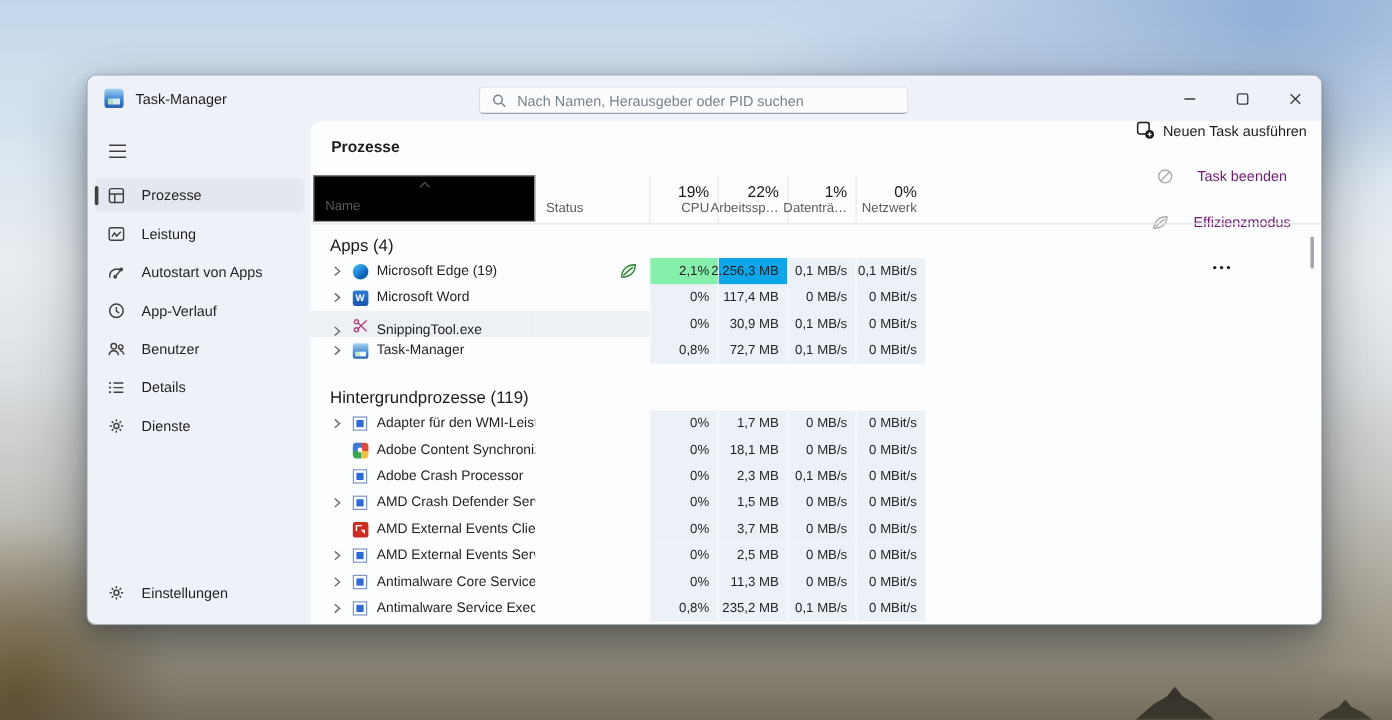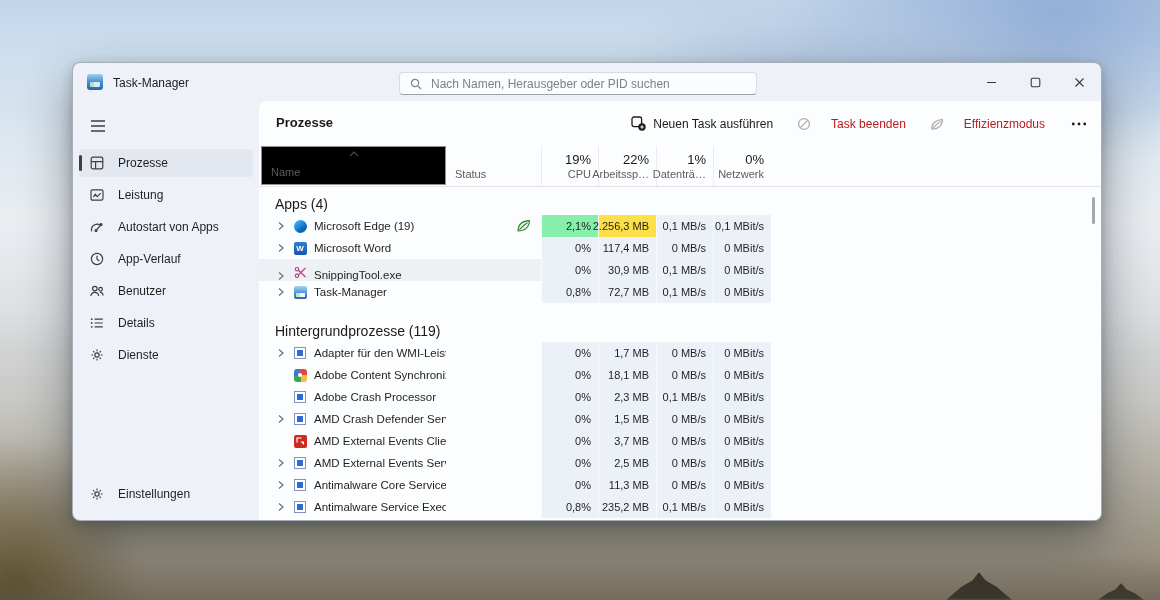--- a/index.html
+++ b/index.html
@@ -56,23 +56,23 @@
     display:flex; align-items:center; gap:13px; padding-left:10px; cursor:default; }
   .nav-item .label { font-size:12px; color:#1f1f1f; white-space:nowrap; }
   .nav-item.selected { background:#e3e8f0; }
   .nav-item.selected::before { content:""; position:absolute; left:0; top:6px; width:3px; height:16px;
     border-radius:2px; background:#3f3f3f; }
   .nav-icon { width:16px; height:16px; flex:none; display:flex; }
 
   
   .content { flex:1; position:relative; background:#fcfdfe; border-top-left-radius:8px; overflow:hidden; }
   .page-title { position:absolute; left:17px; top:14px; font-size:13px; font-weight:bold; color:#1b1b1b; }
-  .actions { position:absolute; right:12px; top:0; height:45px; display:flex; align-items:center; gap:24px; }
+  .actions { position:absolute; right:12px; top:0; height:45px; display:flex; align-items:center; gap:24px;flex-direction:column; }
   .action { display:flex; align-items:center; gap:7px; font-size:12px; color:#1b1b1b; white-space:nowrap; }
-  .action.disabled { color:#b91c1c;gap:20px; }
+  .action.disabled { color:#701a75;gap:20px; }
   .more-btn { display:flex; align-items:center; padding:4px 2px; }
 
   
   .table-header { position:absolute; left:0; top:45px; right:0; height:41px; border-bottom:1px solid #e4e4e6; }
   .name-box { position:absolute; left:2px; top:0; width:185px; height:39px; border:1px solid #8f8f8f; background:#000000; }
   .sort-caret { position:absolute; left:50%; top:4px; transform:translateX(-50%); }
   .name-label { position:absolute; left:9px; bottom:6px; font-size:11px; color:#5c5c5c; }
   .status-head { position:absolute; left:196px; bottom:6px; font-size:11px; color:#5c5c5c; }
   .col-head { position:absolute; top:0; height:40px; border-left:1px solid #ececef; }
   .col-head .total { position:absolute; right:7px; top:6px; font-size:13px; color:#191919; }
@@ -89,21 +89,21 @@
   .cell-name { padding-left:18px; gap:0; overflow:hidden; }
   .chev { width:12px; margin-right:4px; flex:none; display:flex; }
   .proc-icon { width:14px; height:14px; margin-right:7px; flex:none; display:flex; align-items:center; justify-content:center; }
   .proc-name { font-size:11.5px; color:#1f1f1f; white-space:nowrap; }
   .cell-status { position:relative; }
   .cell-status .leaf { position:absolute; right:10px; top:3px; }
   .cell.hl { background:#edf1f6;align-items:flex-end; }
   .val { background:#ecf1f8; border-left:1px solid #f9fafc; justify-content:flex-end;
     padding-right:7px; font-size:11px; color:#1f1f1f; white-space:nowrap; }
   .val.hi-cpu { background:#86efac; }
-  .val.hi-mem { background:#fde047; }
+  .val.hi-mem { background:#0ea5e9; }
 
   .scroll-thumb { position:absolute; right:6px; top:96px; width:3px; height:27px; border-radius:2px; background:#a3a8ae; }
 
   
   .ico-word { width:13px; height:13px; border-radius:2px; background:linear-gradient(180deg,#2e7bd4,#1a55b0);
     color:#fff; font-size:8px; font-weight:bold; display:flex; align-items:center; justify-content:center; }
   .ico-edge { width:13px; height:13px; border-radius:50%;
     background:linear-gradient(140deg,#49c2f5 0%,#2187d6 45%,#0d5ab3 72%,#3fc053 100%); }
   .ico-taskmgr { width:13px; height:13px; border-radius:2px;
     background:linear-gradient(180deg,#a9d5f3 0%,#4b8fd8 55%,#2c66b0 100%); position:relative; }

